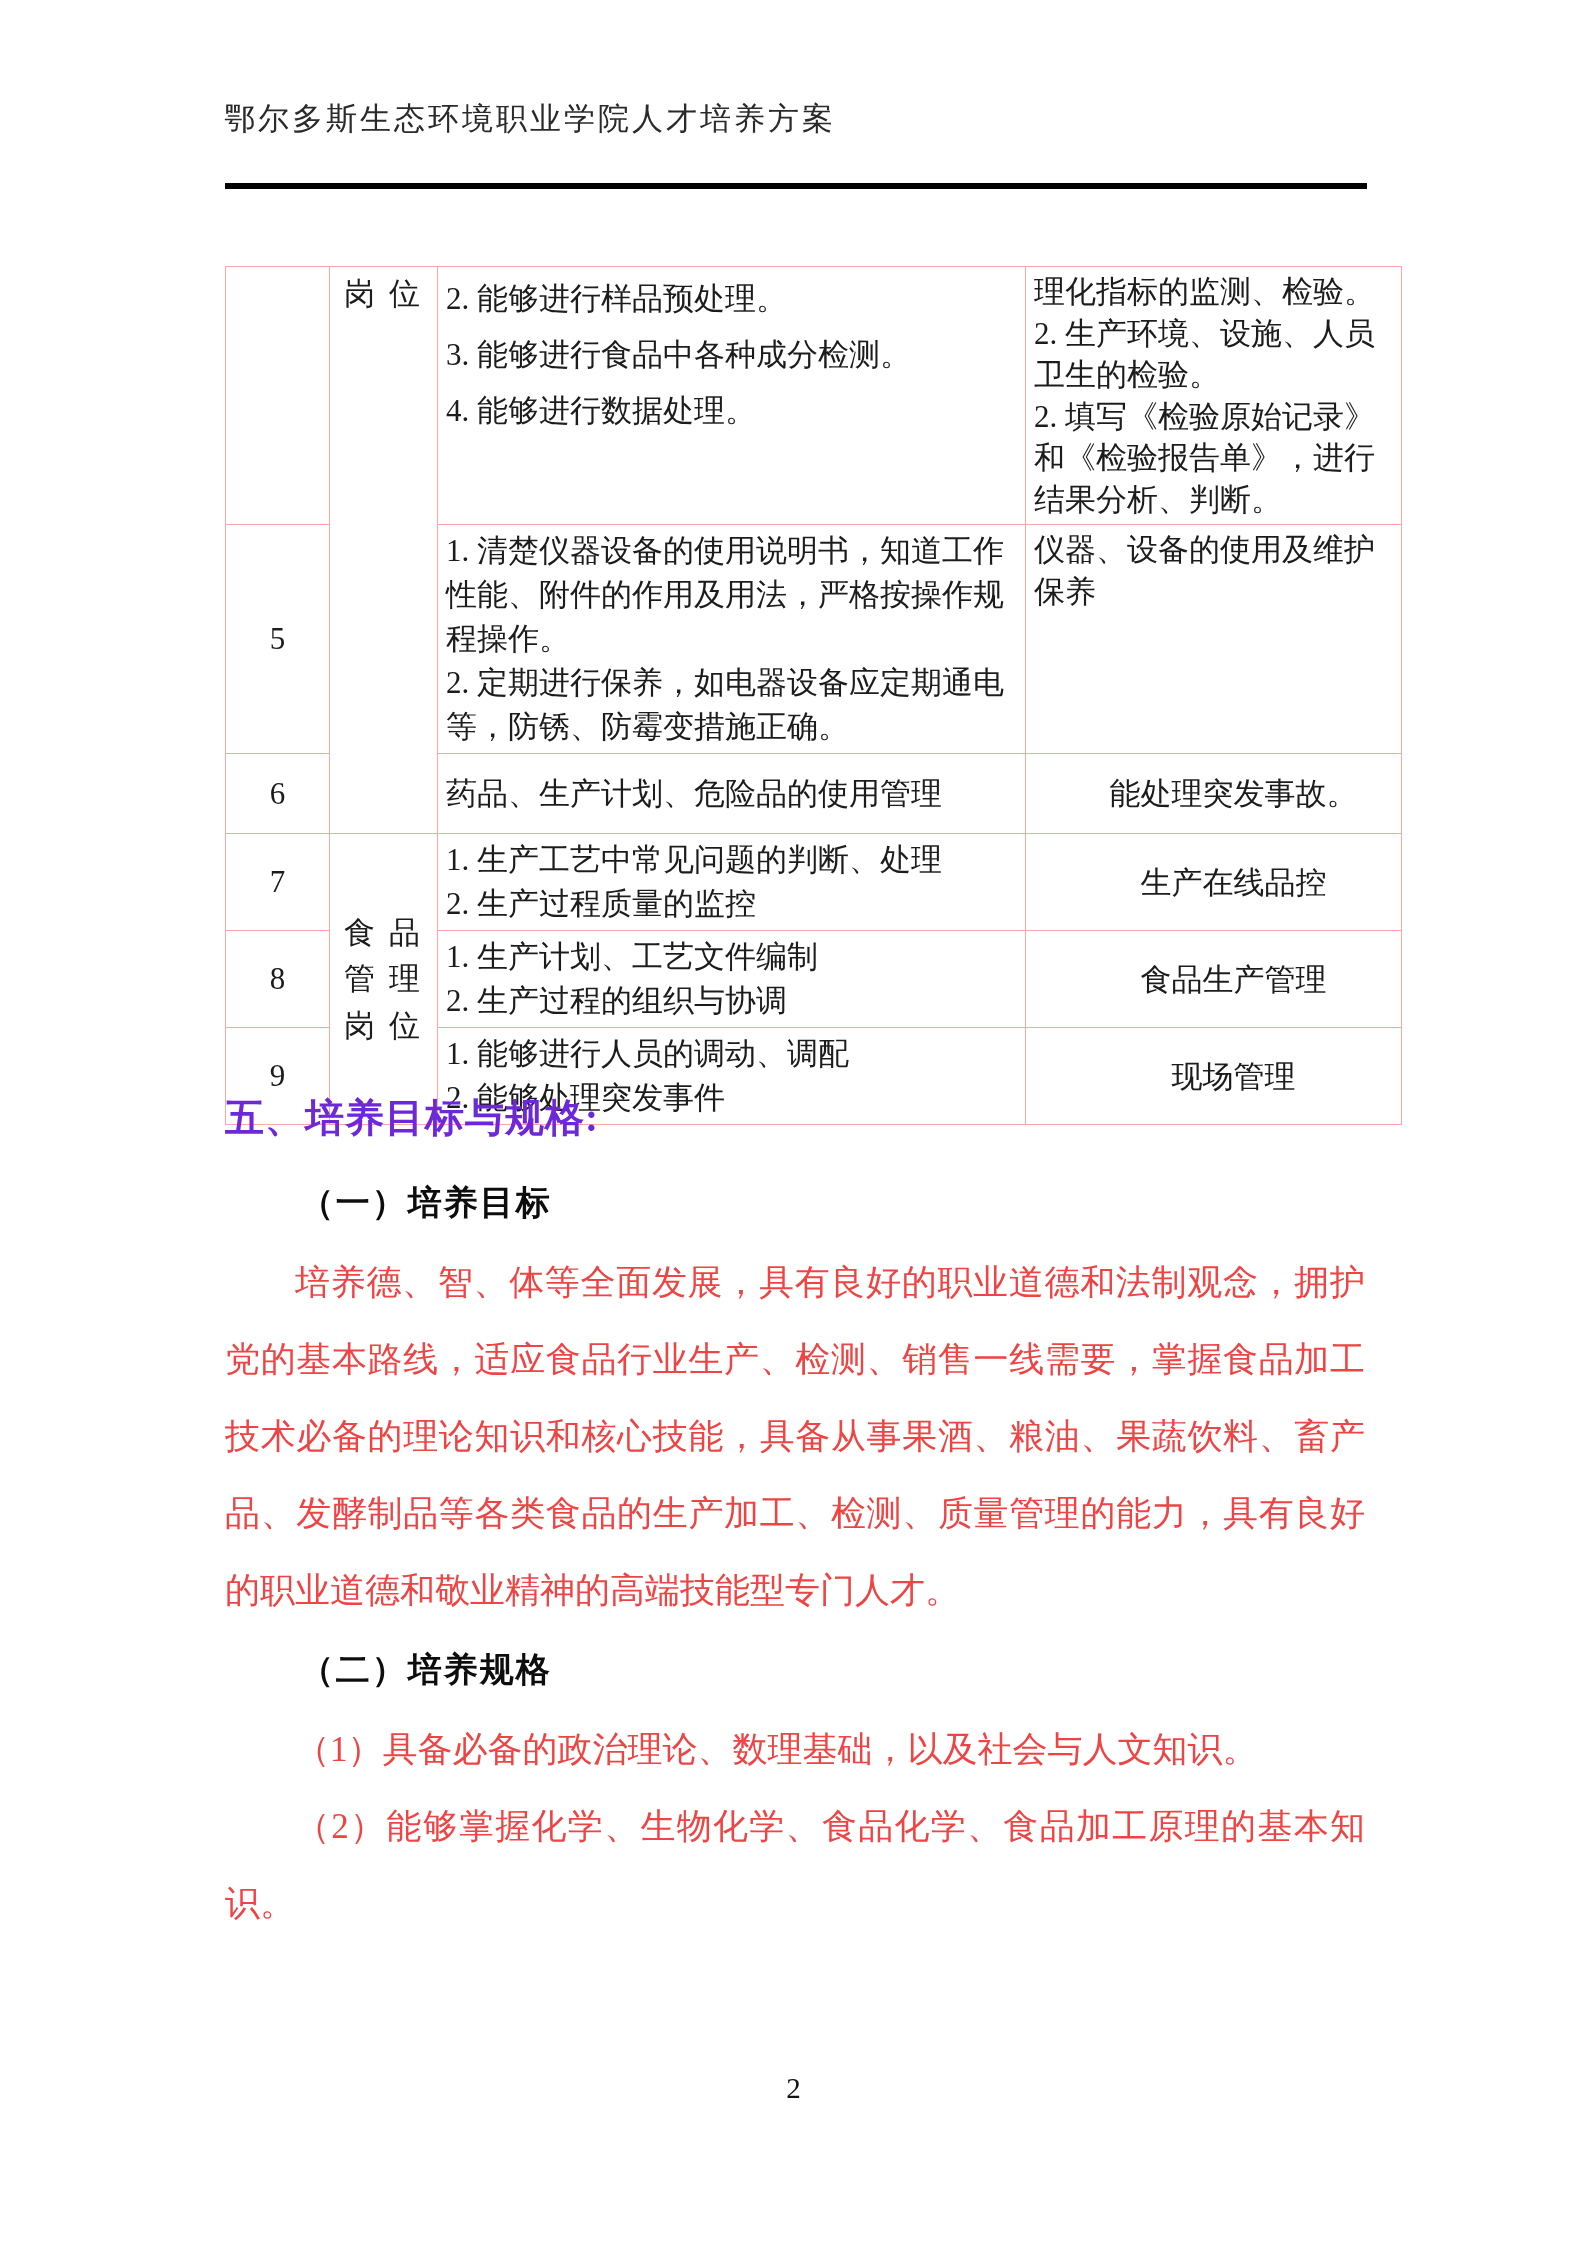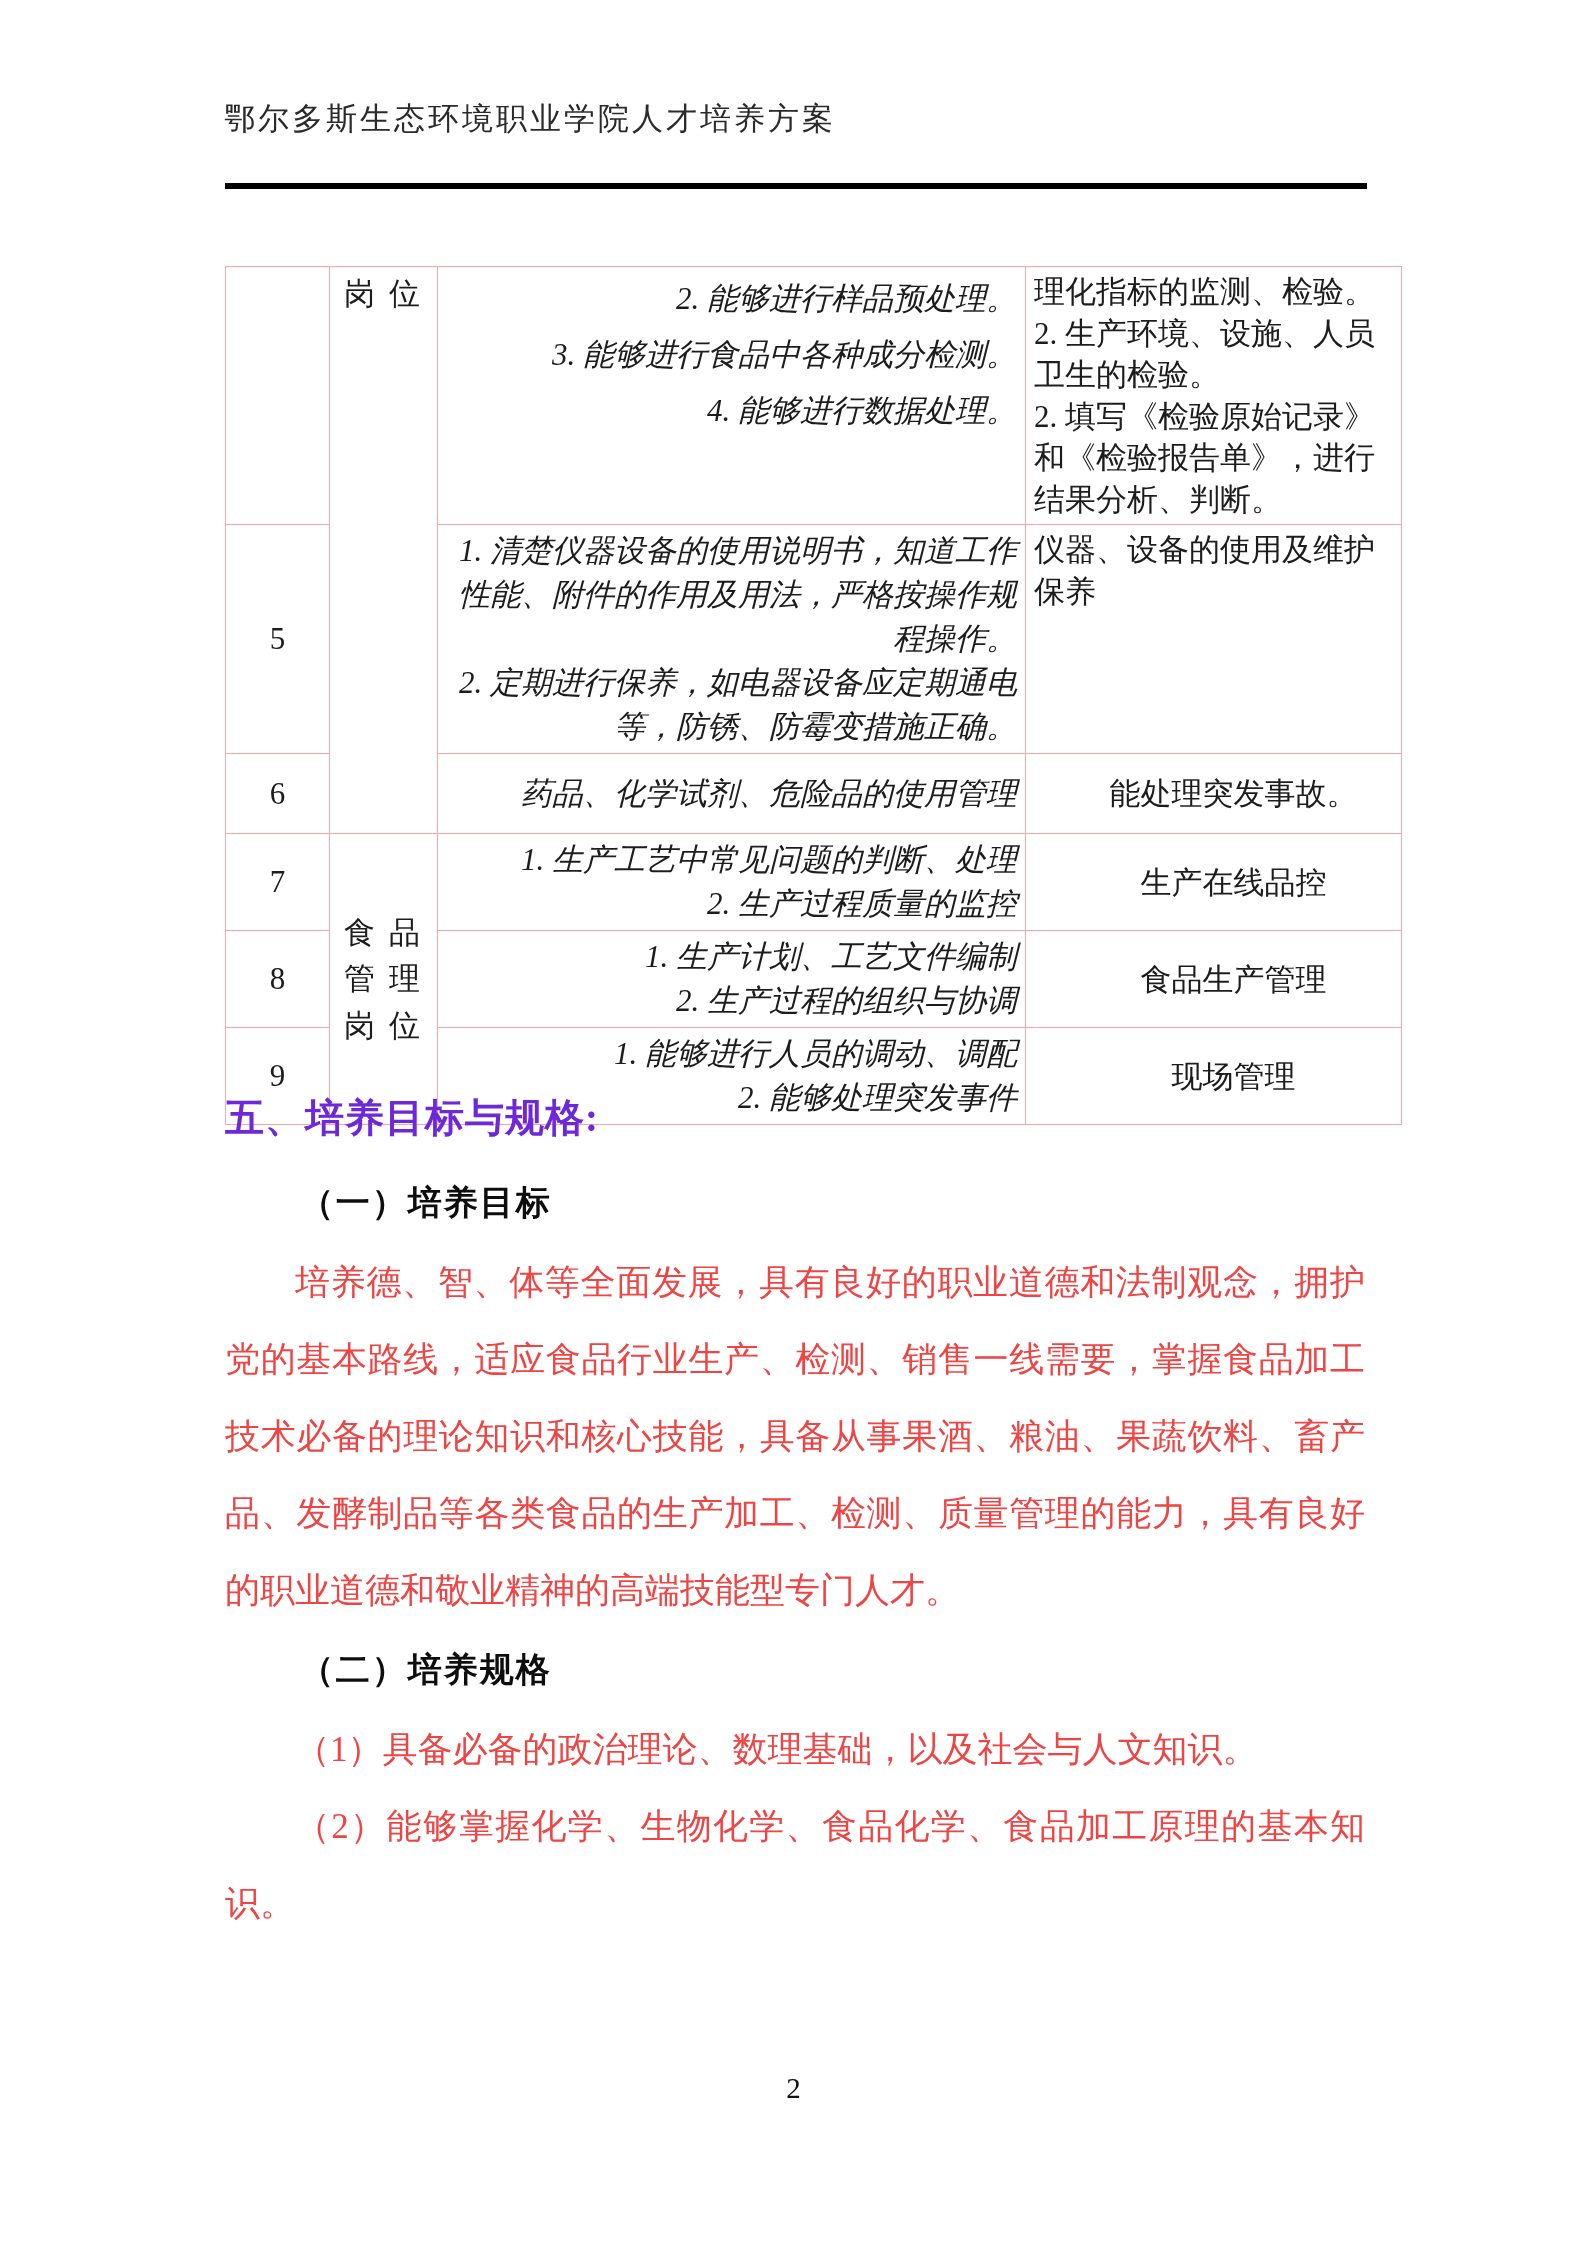--- a/index.html
+++ b/index.html
@@ -34,21 +34,21 @@
   tr.r-8{height:90px;}
   tr.r-9{height:92px;}
   td.num-cell{text-align:center;vertical-align:middle;}
   td.post-cell{text-align:center;}
   td.post-top{vertical-align:top;padding-top:2px;}
   td.post-mid{vertical-align:middle;}
   .post-label{
     display:inline-block;width:96px;letter-spacing:14px;
     line-height:1.5;text-align:left;margin-left:6px;
   }
-  td.tasks-cell{vertical-align:top;text-align:right;line-height:1.42;font-style:italic;}
+  td.tasks-cell{vertical-align:top;text-align:left;line-height:1.42;}
   td.tasks-cell.loose{line-height:1.8;}
   td.tasks-cell.mid{vertical-align:middle;}
   td.skills-cell{vertical-align:top;text-align:left;line-height:1.34;}
   td.skills-cell.center{vertical-align:middle;text-align:center;padding-left:48px;}
   .content{
     position:absolute;top:1088px;left:225px;width:1140px;
   }
   .h-main{
     font-family:Liberation Serif, serif;
     font-weight:bold;font-size:39px;color:#6d28d9;
@@ -107,21 +107,21 @@
         <div>1. 清楚仪器设备的使用说明书，知道工作性能、附件的作用及用法，严格按操作规程操作。</div>
         <div>2. 定期进行保养，如电器设备应定期通电等，防锈、防霉变措施正确。</div>
       </td>
       <td class="skills-cell">
         <div>仪器、设备的使用及维护保养</div>
       </td>
     </tr>
     <tr class="r-6">
       <td class="num-cell">6</td>
       <td class="tasks-cell mid">
-        <div>药品、化学试剂、危险品的使用管理</div>
+        <div>药品、生产计划、危险品的使用管理</div>
       </td>
       <td class="skills-cell center">
         <div>能处理突发事故。</div>
       </td>
     </tr>
     <tr class="r-7">
       <td class="num-cell">7</td>
       <td class="post-cell post-mid" rowspan="3">
         <span class="post-label">食品管理岗位</span>
       </td>

